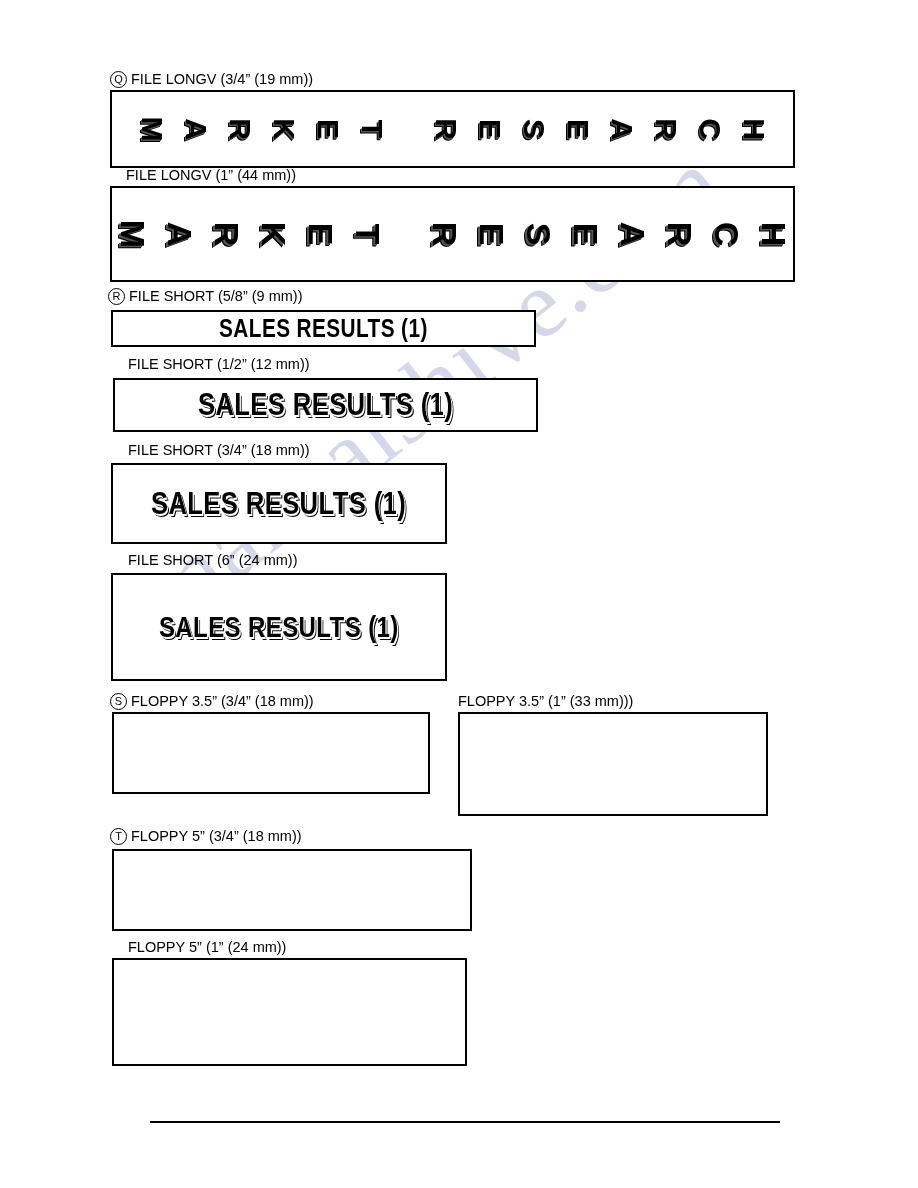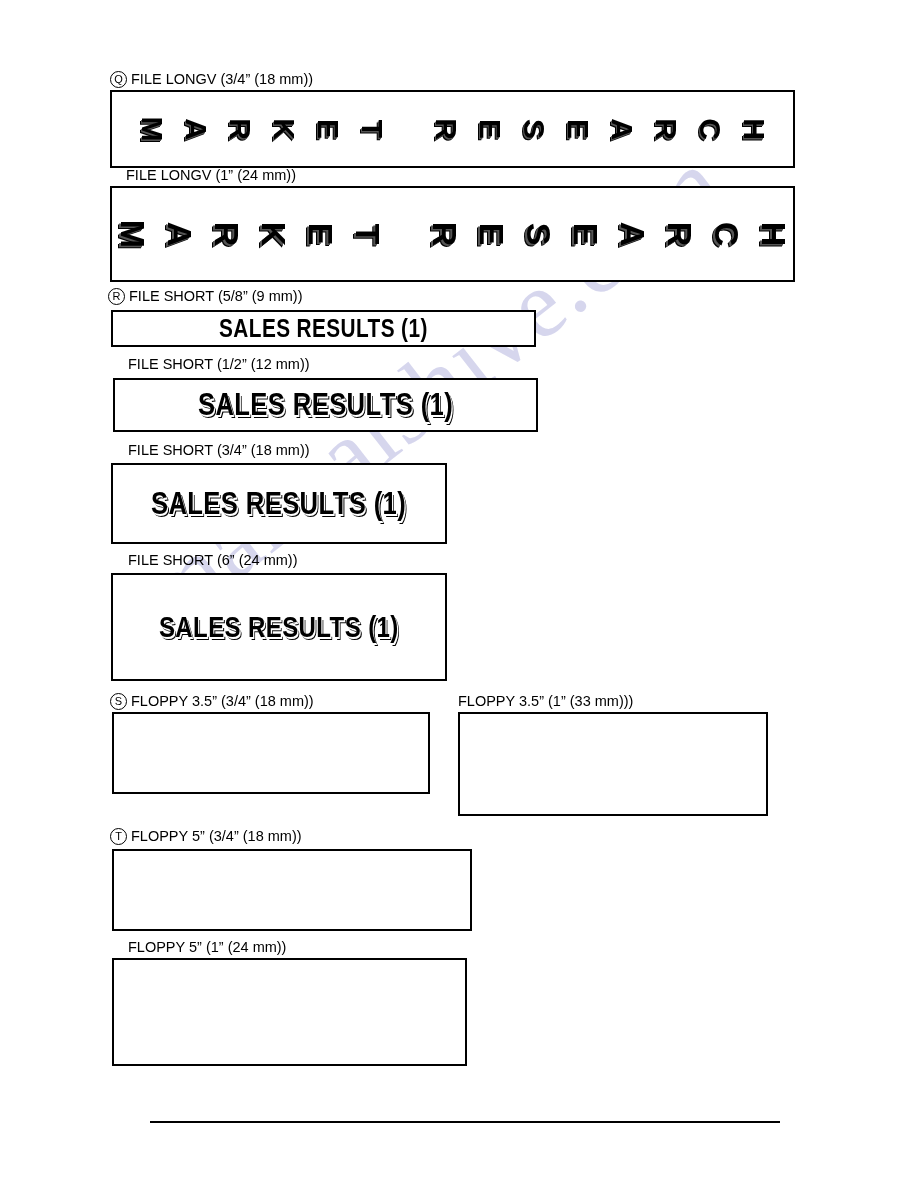--- a/index.html
+++ b/index.html
@@ -168,27 +168,27 @@
 <body>
 
 <div id="watermark">
   <div class="wm-text">manualshive.com</div>
 </div>
 
 <div id="page">
   <div id="sections-host">
       <div class="caption" style="position: absolute; left: 110px; top: 70px;">
         <span class="circ">Q</span>
-        <span>FILE LONGV (3/4” (18 mm))</span>
+        <span>FILE LONGV (3/4” (19 mm))</span>
       </div>
       <div class="tape" style="position: absolute; left: 110px; top: 90px; width: 685px; height: 78px;">
         <div class="vstrip"><span class="ch" style="font-size: 30px; width: 44px; text-align: center;">M</span><span class="ch" style="font-size: 30px; width: 44px; text-align: center;">A</span><span class="ch" style="font-size: 30px; width: 44px; text-align: center;">R</span><span class="ch" style="font-size: 30px; width: 44px; text-align: center;">K</span><span class="ch" style="font-size: 30px; width: 44px; text-align: center;">E</span><span class="ch" style="font-size: 30px; width: 44px; text-align: center;">T</span><span class="sp" style="width: 30px;"></span><span class="ch" style="font-size: 30px; width: 44px; text-align: center;">R</span><span class="ch" style="font-size: 30px; width: 44px; text-align: center;">E</span><span class="ch" style="font-size: 30px; width: 44px; text-align: center;">S</span><span class="ch" style="font-size: 30px; width: 44px; text-align: center;">E</span><span class="ch" style="font-size: 30px; width: 44px; text-align: center;">A</span><span class="ch" style="font-size: 30px; width: 44px; text-align: center;">R</span><span class="ch" style="font-size: 30px; width: 44px; text-align: center;">C</span><span class="ch" style="font-size: 30px; width: 44px; text-align: center;">H</span></div>
       </div>
       <div class="caption" style="position: absolute; left: 126px; top: 166px;">
-        <span>FILE LONGV (1” (24 mm))</span>
+        <span>FILE LONGV (1” (44 mm))</span>
       </div>
       <div class="tape" style="position: absolute; left: 110px; top: 186px; width: 685px; height: 96px;">
         <div class="vstrip"><span class="ch" style="font-size: 34px; width: 47px; text-align: center;">M</span><span class="ch" style="font-size: 34px; width: 47px; text-align: center;">A</span><span class="ch" style="font-size: 34px; width: 47px; text-align: center;">R</span><span class="ch" style="font-size: 34px; width: 47px; text-align: center;">K</span><span class="ch" style="font-size: 34px; width: 47px; text-align: center;">E</span><span class="ch" style="font-size: 34px; width: 47px; text-align: center;">T</span><span class="sp" style="width: 30px;"></span><span class="ch" style="font-size: 34px; width: 47px; text-align: center;">R</span><span class="ch" style="font-size: 34px; width: 47px; text-align: center;">E</span><span class="ch" style="font-size: 34px; width: 47px; text-align: center;">S</span><span class="ch" style="font-size: 34px; width: 47px; text-align: center;">E</span><span class="ch" style="font-size: 34px; width: 47px; text-align: center;">A</span><span class="ch" style="font-size: 34px; width: 47px; text-align: center;">R</span><span class="ch" style="font-size: 34px; width: 47px; text-align: center;">C</span><span class="ch" style="font-size: 34px; width: 47px; text-align: center;">H</span></div>
       </div>
       <div class="caption" style="position: absolute; left: 108px; top: 287px;">
         <span class="circ">R</span>
         <span>FILE SHORT (5/8” (9 mm))</span>
       </div>
       <div class="tape" style="position: absolute; left: 111px; top: 310px; width: 425px; height: 37px;">
         <span class="lp" style="font-size: 26px;">SALES RESULTS (1)</span>

